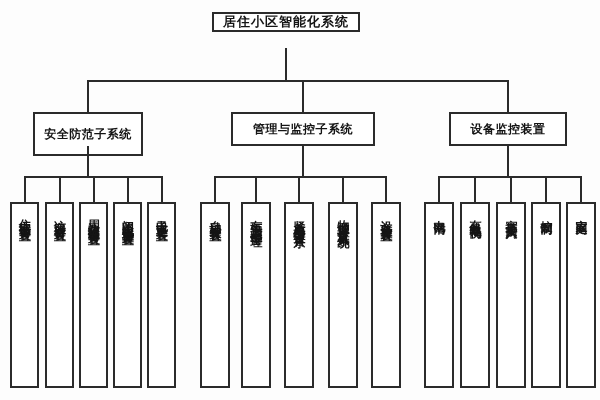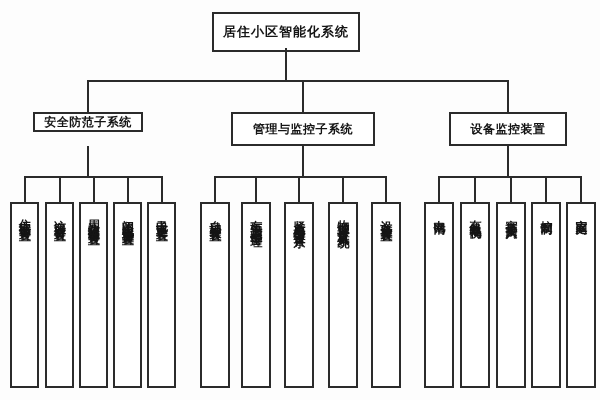--- a/index.html
+++ b/index.html
@@ -67,32 +67,32 @@
     position: absolute;
     height: 0;
     border-top: 2px solid #2b2b2b;
   }
 </style>
 </head>
 <body>
 
 <div id="canvas">
 
-  <div class="node root" id="root-node" style="left: 212px; top: 12px; width: 148px; height: 40px;">
+  <div class="node root" id="root-node" style="left: 212px; top: 12px; width: 148px; height: 20px;">
     <span>居住小区智能化系统</span>
   </div>
 
   <div class="conn-v" id="c-root-drop" style="left: 285px; top: 48px; height: 32px;"></div>
   <div class="conn-h" id="c-l1-bus" style="left: 88px; top: 80px; width: 420px;"></div>
   <div class="conn-v" id="c-l2-0" style="left: 87px; top: 80px; height: 32px;"></div>
   <div class="conn-v" id="c-l2-1" style="left: 302px; top: 80px; height: 32px;"></div>
   <div class="conn-v" id="c-l2-2" style="left: 507px; top: 80px; height: 32px;"></div>
 
   <div id="level2-layer">
-      <div class="node level2" style="left: 33px; top: 112px; width: 110px; height: 20px;">
+      <div class="node level2" style="left: 33px; top: 112px; width: 110px; height: 44px;">
         <span>安全防范子系统</span>
       </div>
       <div class="node level2" style="left: 231px; top: 112px; width: 144px; height: 34px;">
         <span>管理与监控子系统</span>
       </div>
       <div class="node level2" style="left: 449px; top: 112px; width: 118px; height: 34px;">
         <span>设备监控装置</span>
       </div>
     </div>
 

